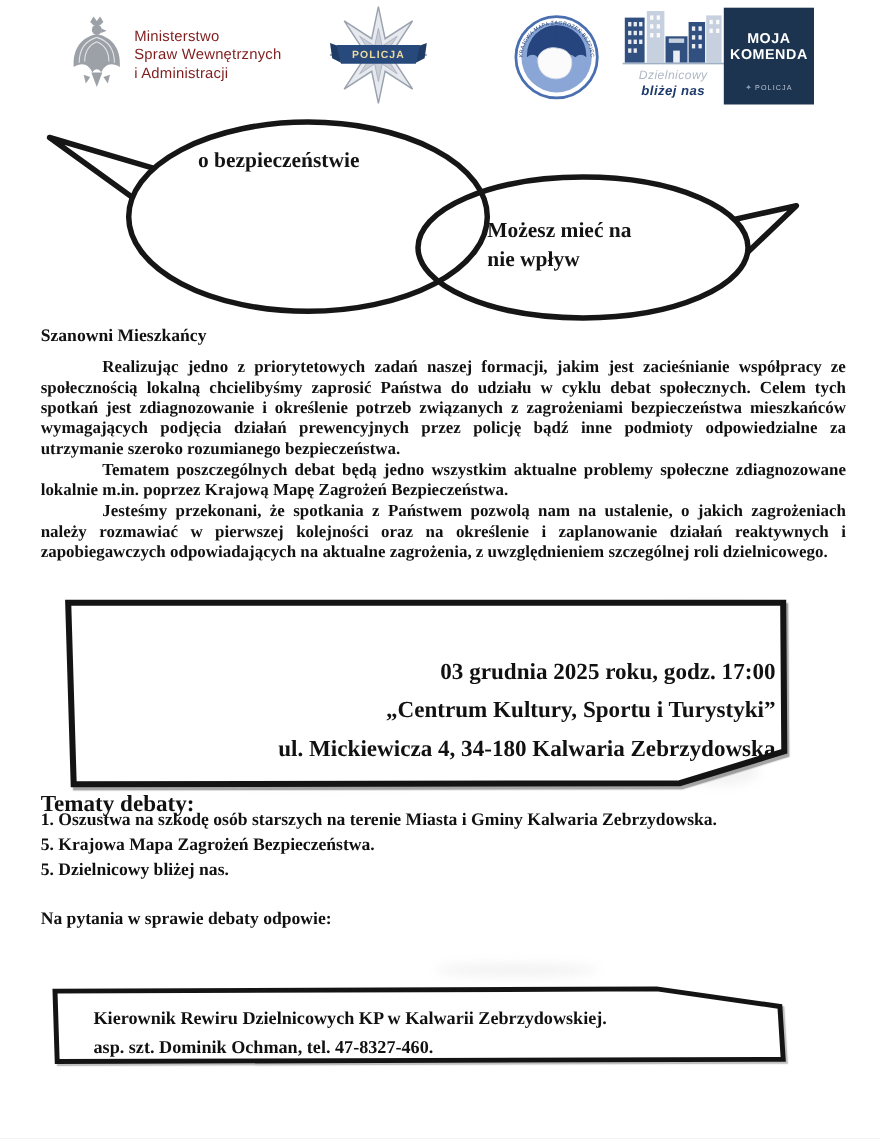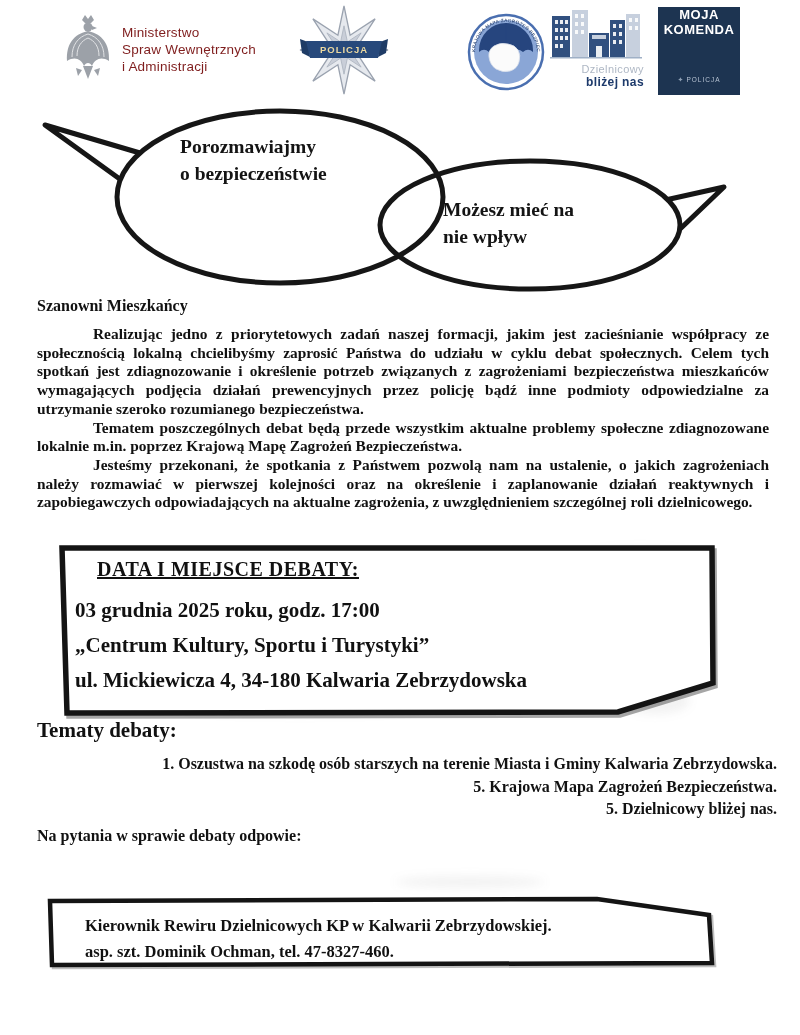--- a/index.html
+++ b/index.html
@@ -10,29 +10,29 @@
   }
   
   .eagle{position:absolute;left:62px;top:14px;width:52px;height:68px;}
   .ministry-text{
     position:absolute;left:122px;top:24px;width:180px;
     font-family:Liberation Sans, sans-serif;
     font-size:13.5px;line-height:17px;color:#7f1d1d;letter-spacing:.2px;
   }
   .star-badge{position:absolute;left:298px;top:2px;width:92px;height:98px;}
   .kmzb{position:absolute;left:467px;top:13px;width:78px;height:78px;}
-  .dzielnicowy{position:absolute;left:548px;top:6px;width:96px;height:92px;text-align:right;}
+  .dzielnicowy{position:absolute;left:564px;top:6px;width:96px;height:92px;text-align:center;font-style:italic;}
   .dzielnicowy svg{display:block;margin:0 auto;}
   .dz-line1{display:block;font-family:"Liberation Sans",sans-serif;font-size:11px;color:#aeb7c4;margin-top:1px;letter-spacing:.4px;}
   .dz-line2{display:block;font-family:"Liberation Sans",sans-serif;font-size:12px;font-weight:bold;color:#1d3a6b;letter-spacing:.4px;}
   .moja-komenda{
     position:absolute;left:658px;top:7px;width:82px;height:88px;background:#1d3451;
     font-family:"Liberation Sans","DejaVu Sans",sans-serif;color:#fff;text-align:center;
   }
-  .mk-title{font-size:13px;font-weight:bold;line-height:15px;letter-spacing:.5px;}
+  .mk-title{margin-top:20px;font-size:13px;font-weight:bold;line-height:15px;letter-spacing:.5px;}
   .mk-footer{position:absolute;left:0;right:0;bottom:11px;font-size:6.5px;color:#b6c2d2;letter-spacing:1px;}
   .mk-star{font-size:7px;color:#8fa0b5;margin-right:2px;}
   
   .bubbles-svg{position:absolute;left:0;top:95px;width:760px;height:212px;}
   .bubble-text{position:absolute;font-weight:bold;font-size:19.5px;line-height:27px;color:#141414;}
   .bubble-text.left{left:180px;top:133px;}
   .bubble-text.right{left:443px;top:196px;}
   
   .body-block{position:absolute;left:37px;top:297px;width:732px;}
   .salutation{font-weight:bold;font-size:16px;margin:0 0 10px 0;}
@@ -40,26 +40,26 @@
     margin:0;font-weight:bold;font-size:15.4px;line-height:18.7px;
     text-align:justify;text-indent:56px;
   }
   
   .debate-svg{position:absolute;left:55px;top:540px;width:692px;height:182px;}
   .debate-title{
     position:absolute;left:97px;top:558px;font-weight:bold;font-size:20px;
     text-decoration:underline;letter-spacing:.5px;
   }
   .debate-lines{
-    position:absolute;left:75px;top:593px;width:630px;text-align:left;
+    position:absolute;left:75px;top:593px;width:630px;text-align:right;
     font-weight:bold;font-size:21px;line-height:35px;
   }
   
   .topics-heading{position:absolute;left:37px;top:718px;font-weight:bold;font-size:21px;}
-  .topics-list{position:absolute;left:37px;top:753px;width:740px;font-weight:bold;font-size:16px;line-height:22.5px;text-align:right;}
+  .topics-list{position:absolute;left:37px;top:735px;width:740px;font-weight:bold;font-size:16px;line-height:22.5px;}
   .question-line{position:absolute;left:37px;top:827px;font-weight:bold;font-size:16px;}
   
   .contact-svg{position:absolute;left:40px;top:890px;width:690px;height:85px;}
   .contact-text{position:absolute;left:85px;top:913px;font-weight:bold;font-size:16.5px;line-height:26px;}
   
   .smudge{position:absolute;border-radius:50%;filter:blur(5px);background:rgba(90,90,90,.08);}
   .sm1{left:585px;top:548px;width:110px;height:20px;}
   .sm2{left:180px;top:698px;width:240px;height:16px;}
   .sm3{left:395px;top:876px;width:150px;height:12px;}
   .sm4{left:620px;top:688px;width:70px;height:26px;}
@@ -175,39 +175,37 @@
 
   <svg class="bubbles-svg" viewBox="0 0 760 212">
     <polygon points="140,58 45,30 135,95" fill="#ffffff" stroke="#161616" stroke-width="5" stroke-linejoin="round"></polygon>
     <polygon points="652,108 724,92 656,157" fill="#ffffff" stroke="#161616" stroke-width="5" stroke-linejoin="round"></polygon>
     <ellipse cx="280" cy="102" rx="163" ry="86" fill="#ffffff"></ellipse>
     <ellipse cx="530" cy="130" rx="150" ry="64" fill="#ffffff"></ellipse>
     <ellipse cx="280" cy="102" rx="163" ry="86" fill="none" stroke="#161616" stroke-width="5"></ellipse>
     <ellipse cx="530" cy="130" rx="150" ry="64" fill="none" stroke="#161616" stroke-width="5"></ellipse>
   </svg>
   <div class="bubble-text left">
-    <div>Porozmawiajmy</div>
     <div>o bezpieczeństwie</div>
   </div>
   <div class="bubble-text right">
     <div>Możesz mieć na</div>
     <div>nie wpływ</div>
   </div>
 
   <div class="body-block">
     <div class="salutation">Szanowni Mieszkańcy</div>
     <p>Realizując jedno z priorytetowych zadań naszej formacji, jakim jest zacieśnianie współpracy ze społecznością lokalną chcielibyśmy zaprosić Państwa do udziału w cyklu debat społecznych. Celem tych spotkań jest zdiagnozowanie i określenie potrzeb związanych z zagrożeniami bezpieczeństwa mieszkańców wymagających podjęcia działań prewencyjnych przez policję bądź inne podmioty odpowiedzialne za utrzymanie szeroko rozumianego bezpieczeństwa.</p>
-    <p>Tematem poszczególnych debat będą przede wszystkim aktualne problemy społeczne zdiagnozowane lokalnie m.in. poprzez Krajową Mapę Zagrożeń Bezpieczeństwa.</p>
+    <p>Tematem poszczególnych debat będą jedno wszystkim aktualne problemy społeczne zdiagnozowane lokalnie m.in. poprzez Krajową Mapę Zagrożeń Bezpieczeństwa.</p>
     <p>Jesteśmy przekonani, że spotkania z Państwem pozwolą nam na ustalenie, o jakich zagrożeniach należy rozmawiać w pierwszej kolejności oraz na określenie i zaplanowanie działań reaktywnych i zapobiegawczych odpowiadających na aktualne zagrożenia, z uwzględnieniem szczególnej roli dzielnicowego.</p>
   </div>
 
   <svg class="debate-svg" viewBox="0 0 692 182">
     <polygon points="7,8 657,8 658,143 563,172 12,173" fill="#ffffff" stroke="#141414" stroke-width="5.5" stroke-linejoin="miter" style="filter:drop-shadow(2.5px 3px 0 rgba(0,0,0,0.35));"></polygon>
   </svg>
-  <div class="debate-title">DATA I MIEJSCE DEBATY:</div>
   <div class="debate-lines">
     <div>03 grudnia 2025 roku, godz. 17:00</div>
     <div>„Centrum Kultury, Sportu i Turystyki”</div>
     <div>ul. Mickiewicza 4, 34-180 Kalwaria Zebrzydowska</div>
   </div>
 
   <div class="topics-heading">Tematy debaty:</div>
   <div class="topics-list">
     <div>1. Oszustwa na szkodę osób starszych na terenie Miasta i Gminy Kalwaria Zebrzydowska.</div>
     <div>5. Krajowa Mapa Zagrożeń Bezpieczeństwa.</div>

